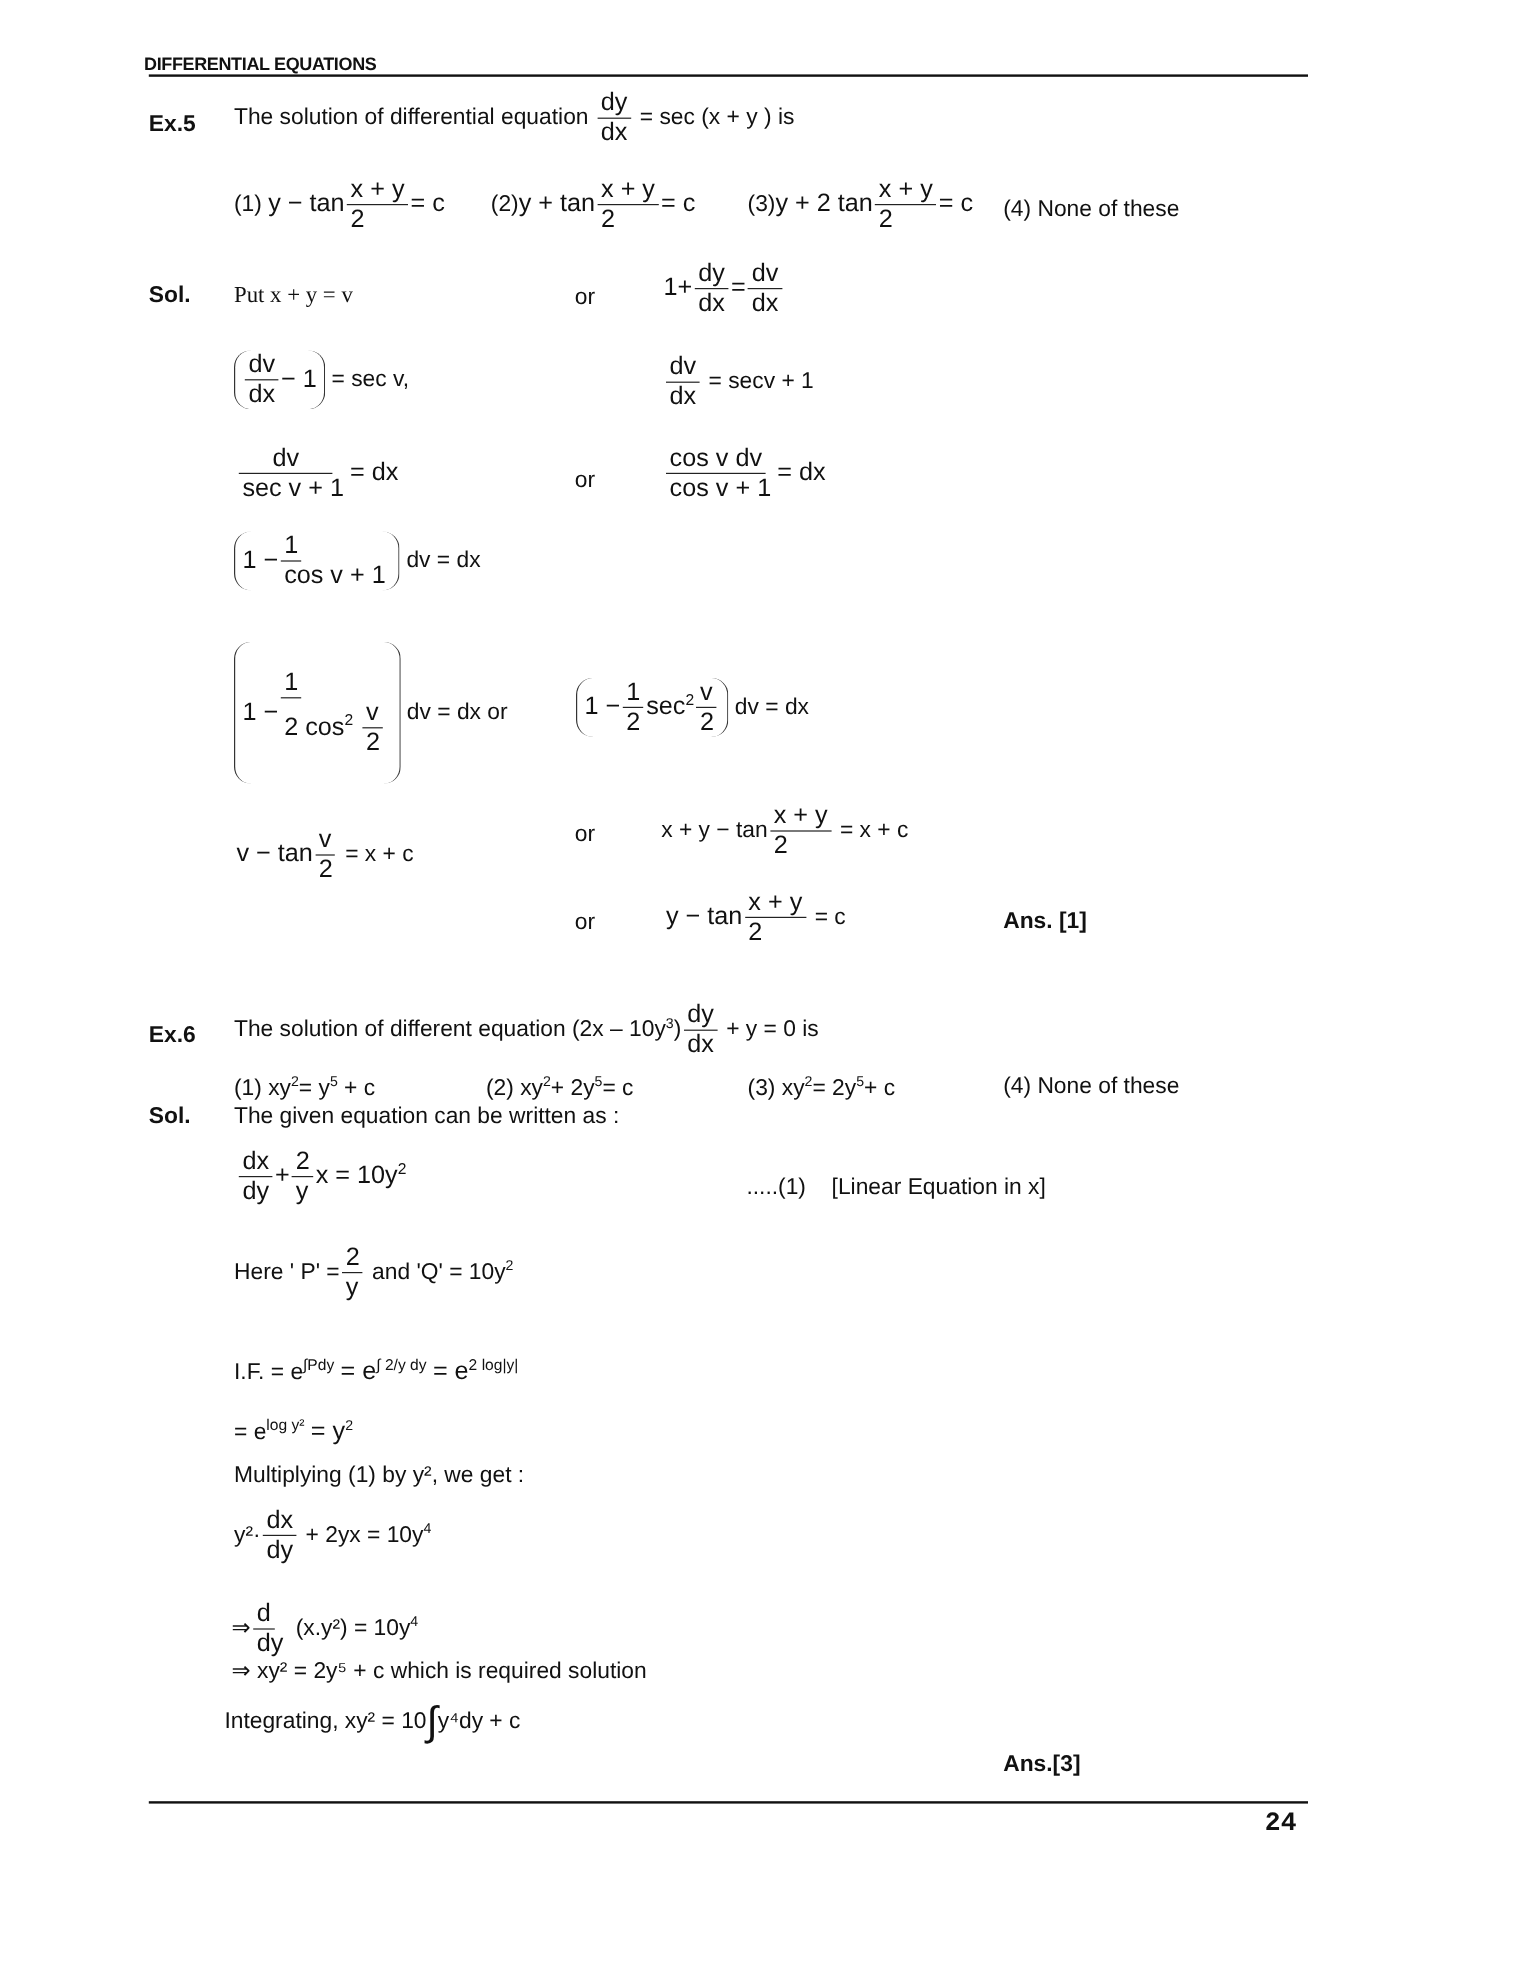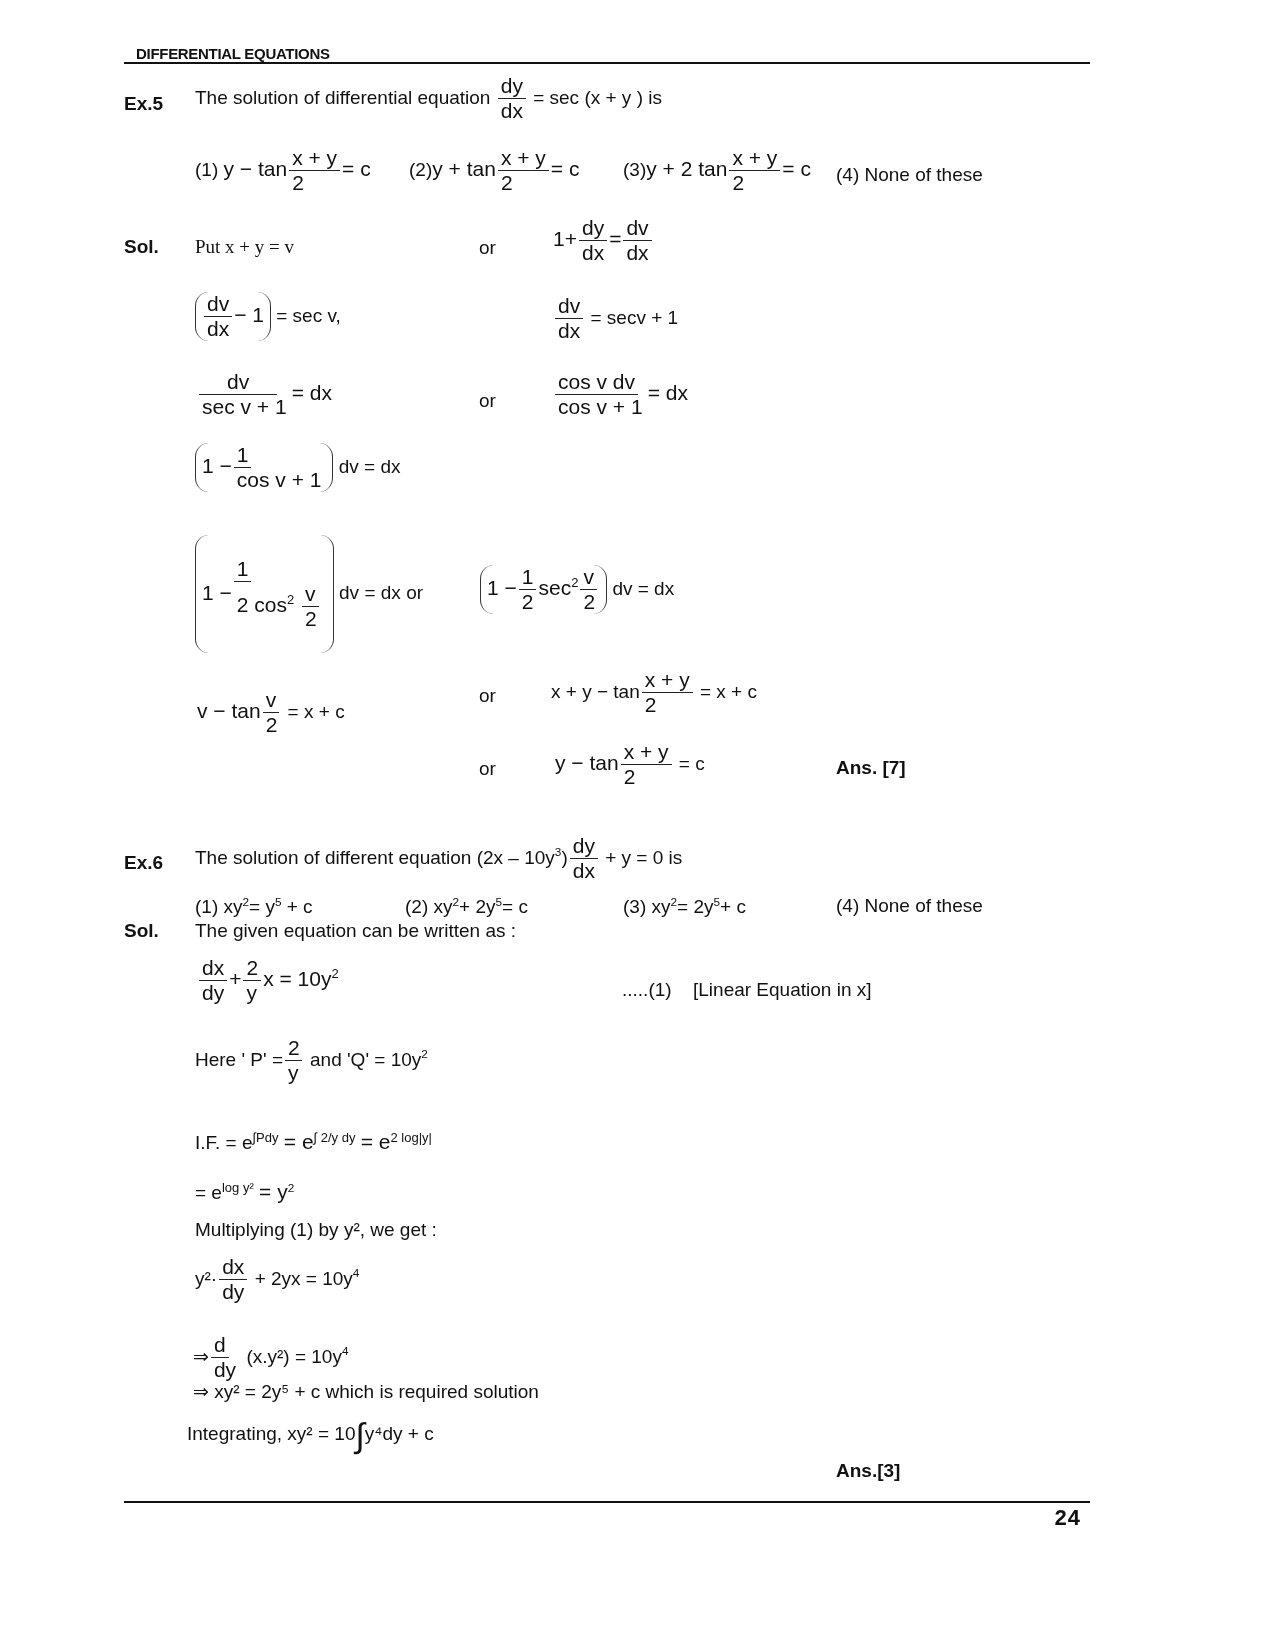--- a/index.html
+++ b/index.html
@@ -14,21 +14,21 @@
   .frac > .den { padding:0 3px; }
   .sm { font-size:13px; }
   sup { font-size:0.62em; }
   .paren { display:inline-block; vertical-align:middle; border:1.5px solid #333; border-top:none; border-bottom:none; border-radius:14px; padding:0 6px; }
   .lg { font-size:21px; }
   .ser { font-family:Liberation Mono, monospace; font-weight:bold; font-size:22px; }
 </style>
 </head>
 <body>
 
-<div class="abs hdr" style="left:136px; top:45px;">DIFFERENTIAL EQUATIONS</div>
+<div class="abs hdr" style="left:120px; top:45px;">DIFFERENTIAL EQUATIONS</div>
 <div class="rule" style="left:124px; top:62px; width:966px; height:2px;"></div>
 
 <div class="abs b" style="left:124px; top:93px;">Ex.5</div>
 <div class="abs" style="left:195px; top:74px;">
   <span>The solution of differential equation</span>
   <span class="frac lg">
       <span class="num">dy</span>
       <span class="den">dx</span>
     </span>
   <span>= sec (x + y ) is</span>
@@ -144,21 +144,21 @@
 </div>
 
 <div class="abs" style="left:479px; top:758px;">or</div>
 <div class="abs" style="left:555px; top:740px;">
   <span class="lg">y − tan</span><span class="frac lg">
       <span class="num">x + y</span>
       <span class="den">2</span>
     </span>
   <span>= c</span>
 </div>
-<div class="abs b" style="left:836px; top:757px;">Ans. [7]</div>
+<div class="abs b" style="left:836px; top:757px;">Ans. [1]</div>
 
 <div class="abs b" style="left:124px; top:852px;">Ex.6</div>
 <div class="abs" style="left:195px; top:834px;">
   <span>The solution of different equation (2x – 10y</span><sup>3</sup><span>)</span><span class="frac lg">
       <span class="num">dy</span>
       <span class="den">dx</span>
     </span>
   <span>+ y = 0 is</span>
 </div>
 

